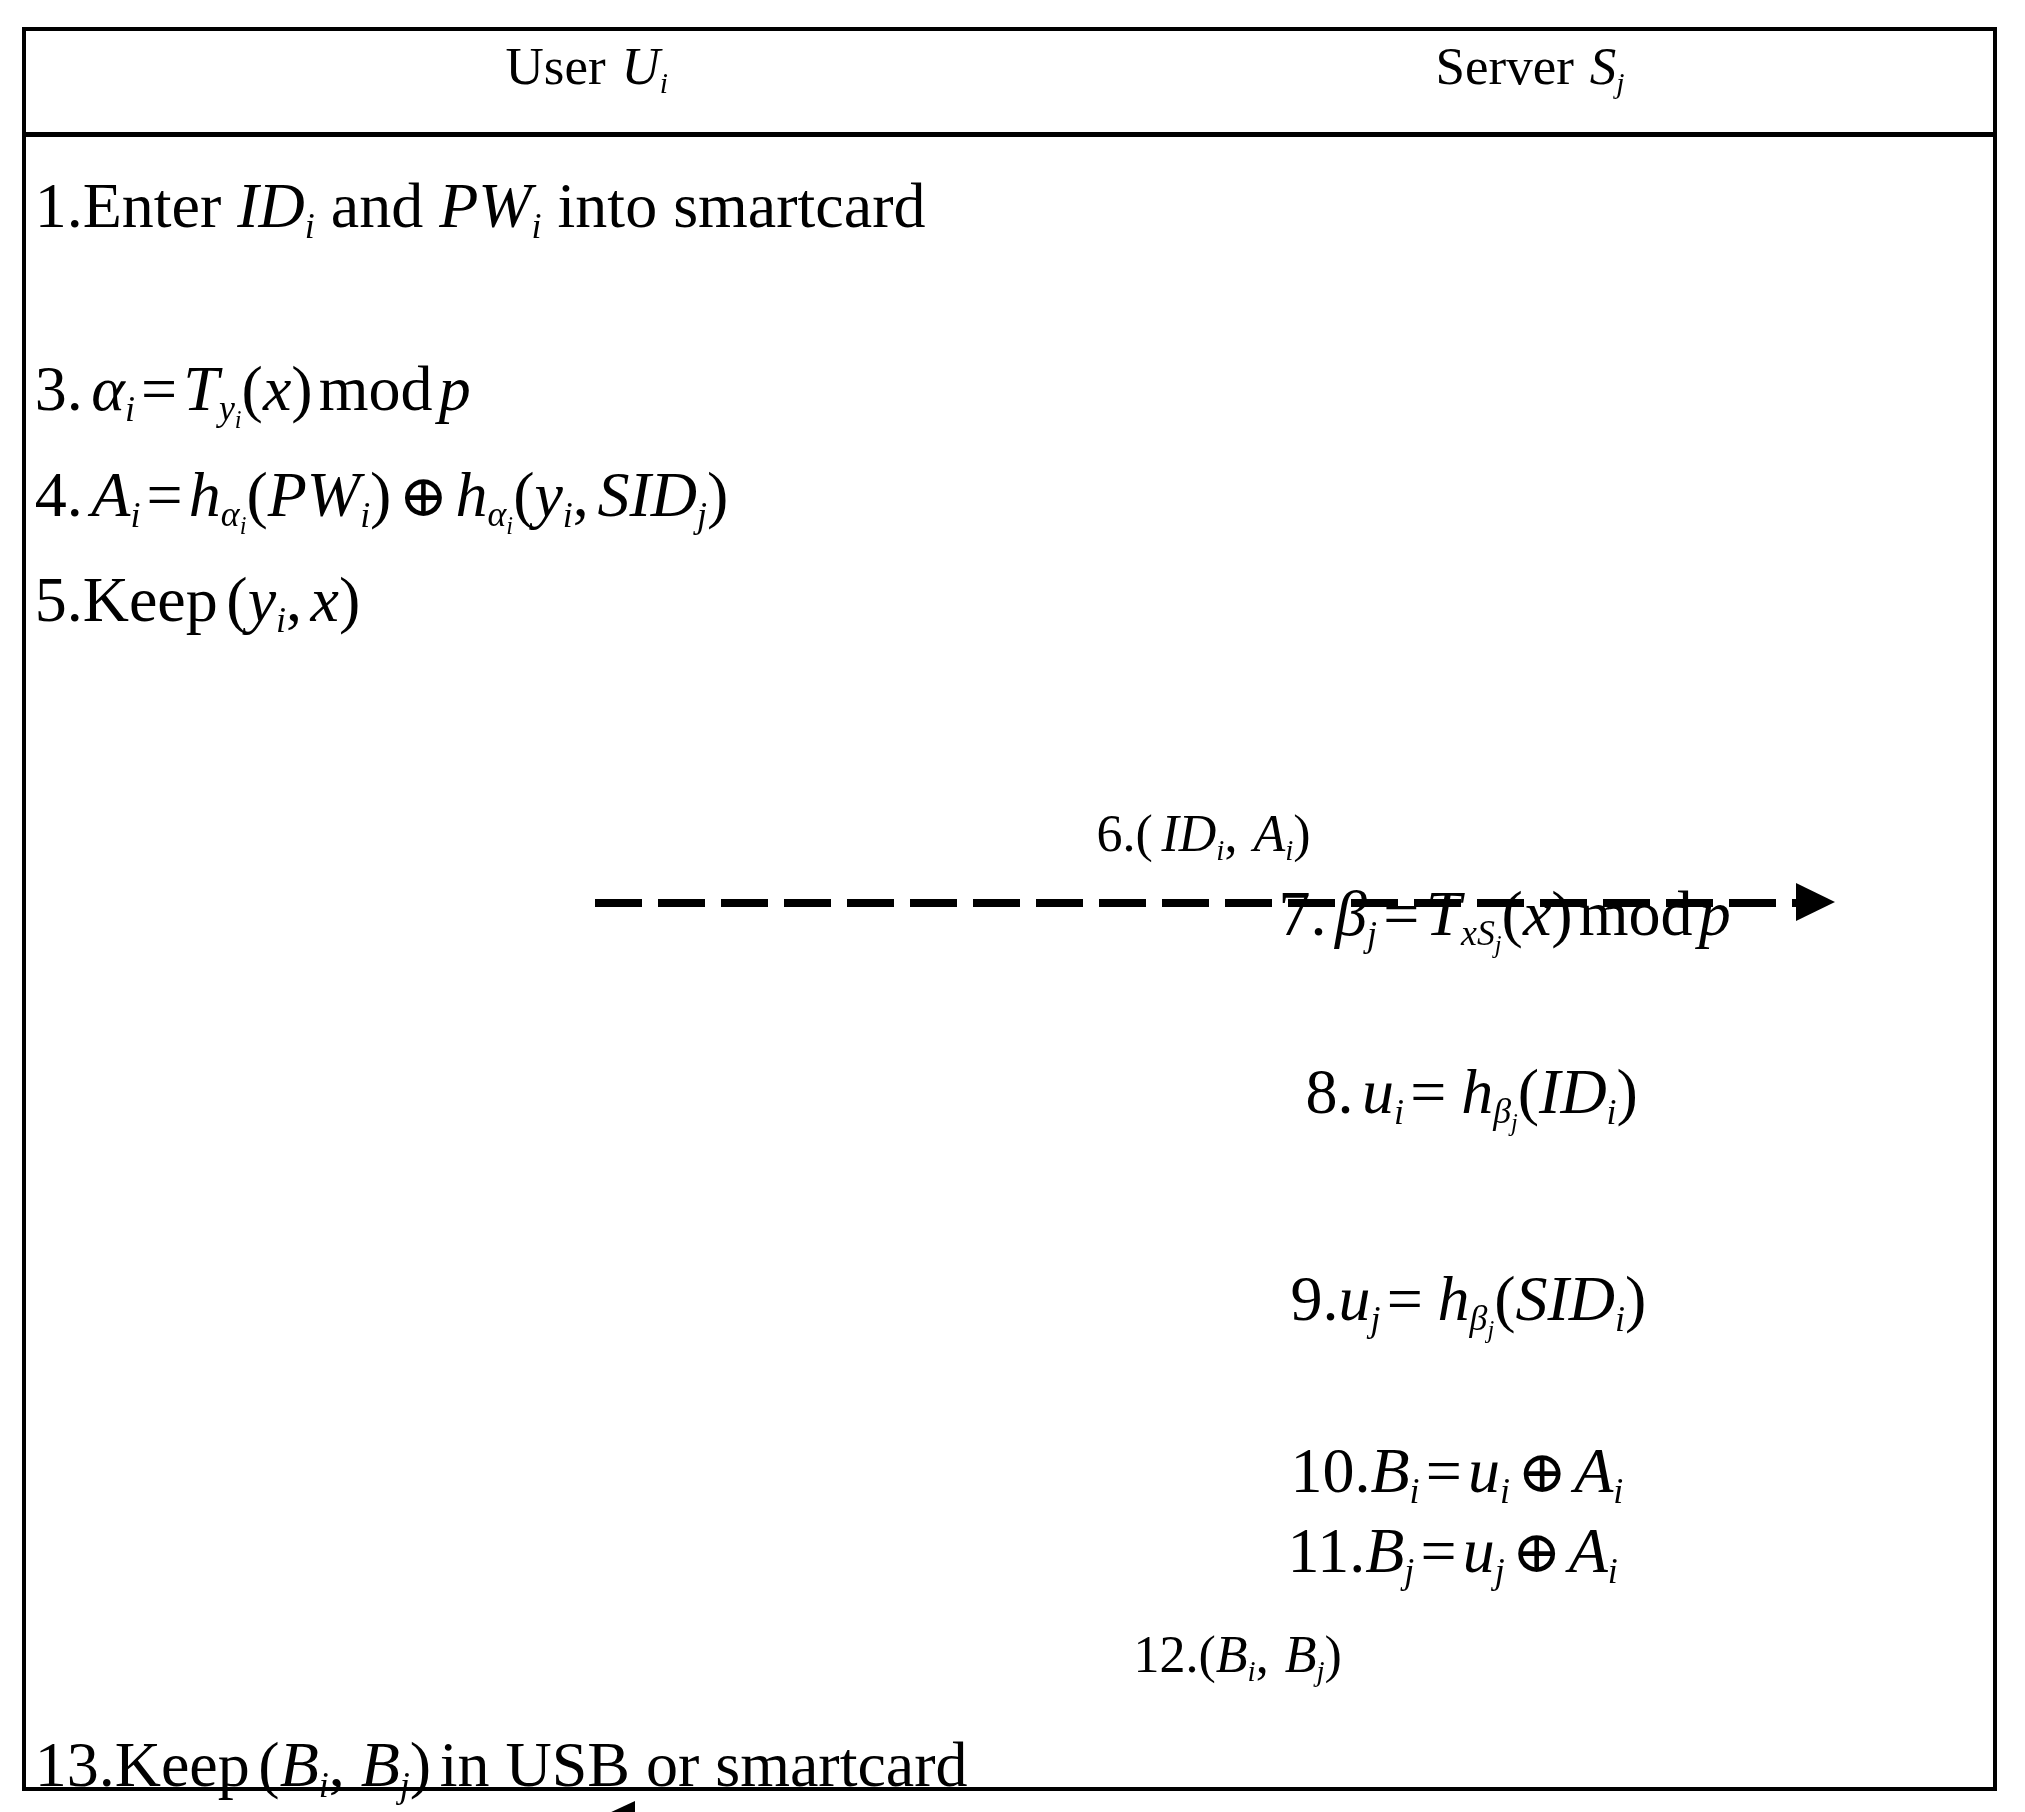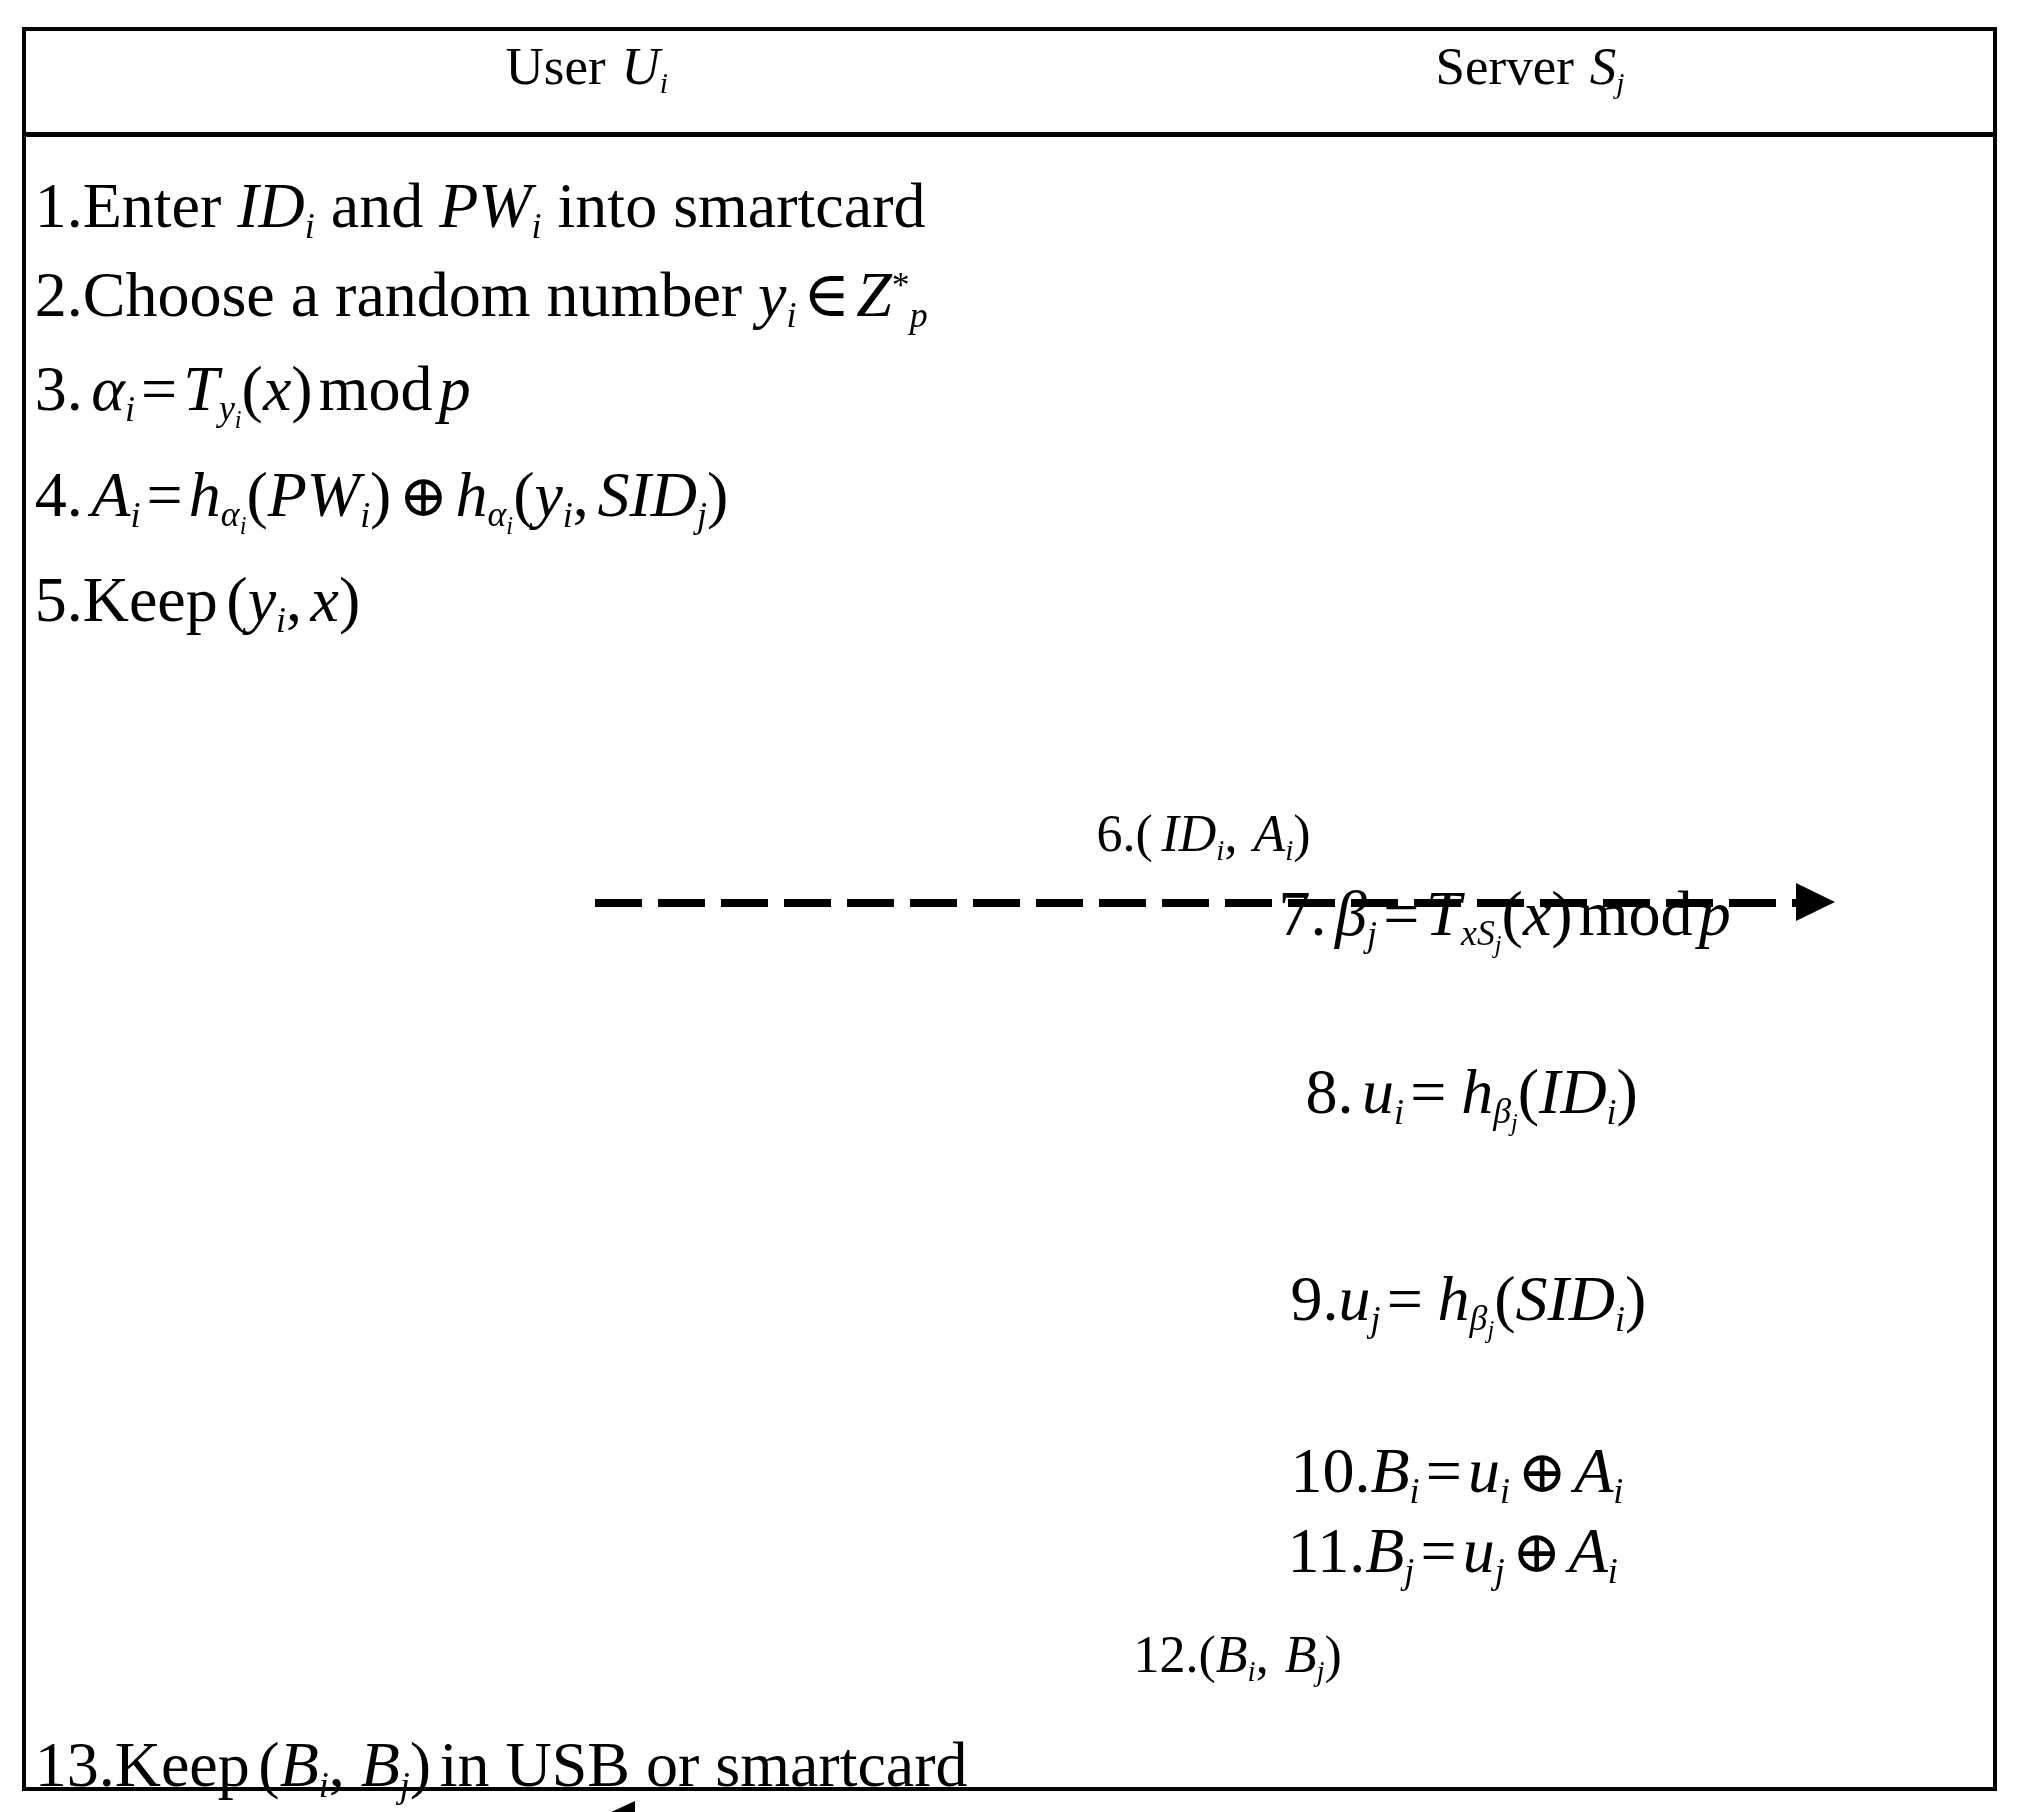--- a/index.html
+++ b/index.html
@@ -175,23 +175,20 @@
     </div>
 
   </div>
 
   <div id="body-area">
 
     <div class="step left" id="step-1">
       <span class="mn">1.</span><span>Enter</span><span class="sp"></span><span class="mi">ID</span><sub>i</sub><span class="sp"></span><span>and</span><span class="sp"></span><span class="mi">PW</span><sub>i</sub><span class="sp"></span><span>into smartcard</span>
     </div>
 
-    <div class="step left" id="step-2">
-      <span class="mn">2.</span><span>Choose a random number</span><span class="sp"></span><span class="mi">y</span><sub>i</sub><span class="op">∈</span><span class="mi">Z</span><sup>*</sup><sub>p</sub>
-    </div>
 
     <div class="step left" id="step-3">
       <span class="mn">3.</span><span class="spn"></span><span class="mi">α</span><sub>i</sub><span class="op">=</span><span class="mi">T</span><sub><span class="mi">y</span><sub>i</sub></sub><span>(</span><span class="mi">x</span><span>)</span><span class="op">mod</span><span class="mi">p</span>
     </div>
 
     <div class="step left" id="step-4">
       <span class="mn">4.</span><span class="spn"></span><span class="mi">A</span><sub>i</sub><span class="op">=</span><span class="mi">h</span><sub><span class="mi">α</span><sub>i</sub></sub><span>(</span><span class="mi">PW</span><sub>i</sub><span>)</span><span class="xor">⊕</span><span class="mi">h</span><sub><span class="mi">α</span><sub>i</sub></sub><span>(</span><span class="mi">y</span><sub>i</sub><span class="nosub">,</span><span class="spn"></span><span class="mi">SID</span><sub>j</sub><span>)</span>
     </div>
 
     <div class="step left" id="step-5">

